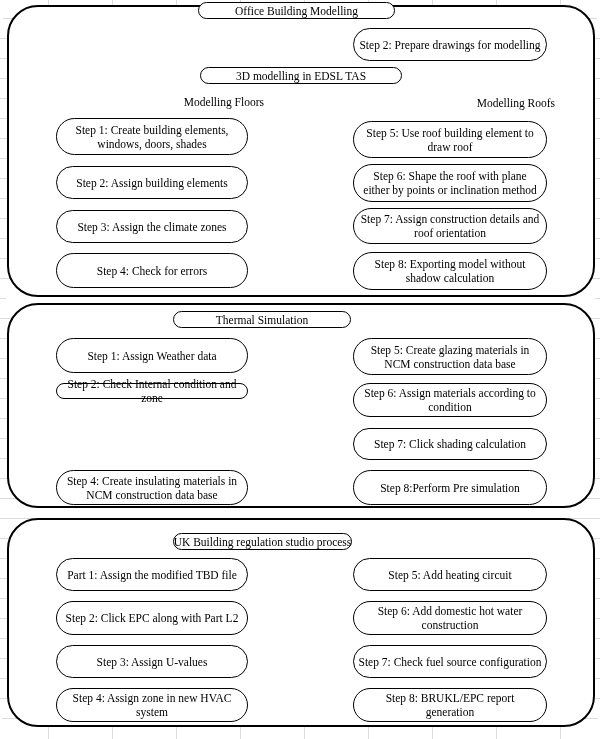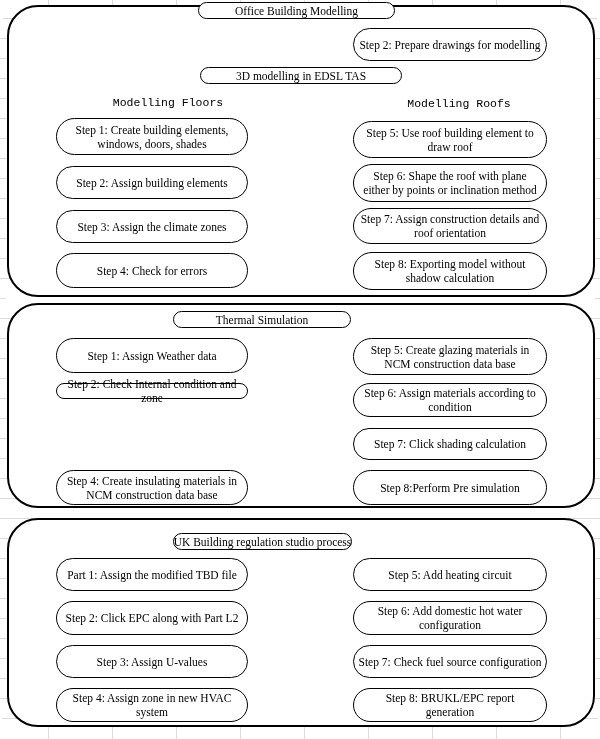--- a/index.html
+++ b/index.html
@@ -22,21 +22,21 @@
     background:#fff; border:2px solid var(--border,#000);
   }
   .titlebox {
     position:absolute; z-index:3; height:17px;
     background:#fff; border:1px solid var(--border,#000);
     display:flex; align-items:center; justify-content:center;
     font-size:11.5px; line-height:14px; text-align:center; white-space:nowrap;
   }
   .collabel {
     position:absolute; z-index:3; height:15px;
-    font-size:11.5px; line-height:15px; text-align:center;font-family:Liberation Mono, monospace;
+    font-size:11.5px; line-height:15px; text-align:right;
   }
   .step {
     position:absolute; z-index:3;
     background:#fff; border:1.5px solid var(--border,#000);
     display:flex; align-items:center; justify-content:center;
     font-size:11.5px; line-height:14px; text-align:center;
     white-space:pre-line; padding:0 2px;
   }
   .col-l { left:56px;  width:192px; }
   .col-r { left:353px; width:194px; }
@@ -95,18 +95,18 @@
   <div class="titlebox" style="left:173px;top:533px;width:179px">UK Building regulation studio process</div>
 
   <div class="step col-l" style="top:558px;height:33px">Part 1: Assign the modified TBD file</div>
   <div class="step col-l" style="top:601px;height:34px">Step 2: Click EPC along with Part L2</div>
   <div class="step col-l" style="top:645px;height:33px">Step 3: Assign U-values</div>
   <div class="step col-l" style="top:688px;height:34px">Step 4: Assign zone in new HVAC
 system</div>
 
   <div class="step col-r" style="top:558px;height:33px">Step 5:  Add heating circuit</div>
   <div class="step col-r" style="top:601px;height:34px">Step 6:  Add domestic hot water
-configuration</div>
+construction</div>
   <div class="step col-r" style="top:645px;height:33px">Step 7:  Check fuel source configuration</div>
   <div class="step col-r" style="top:688px;height:34px">Step 8:  BRUKL/EPC report
 generation</div>
 
 </div>
 
 </body></html>

